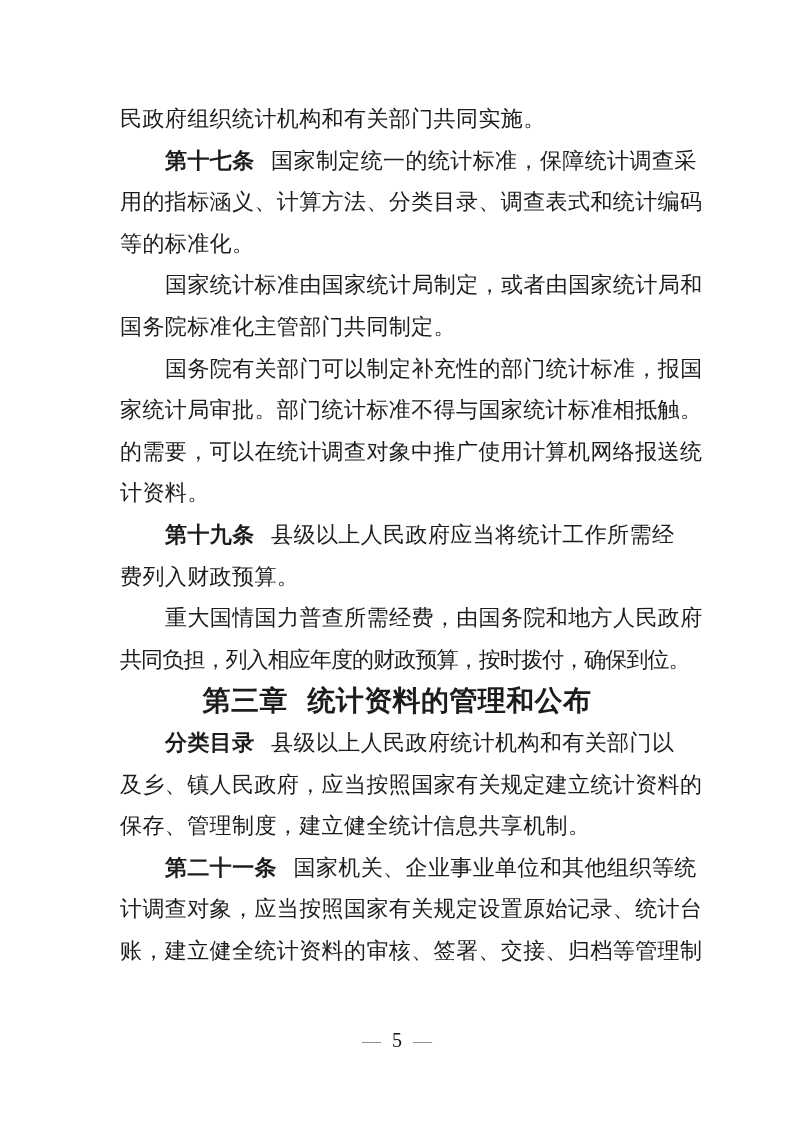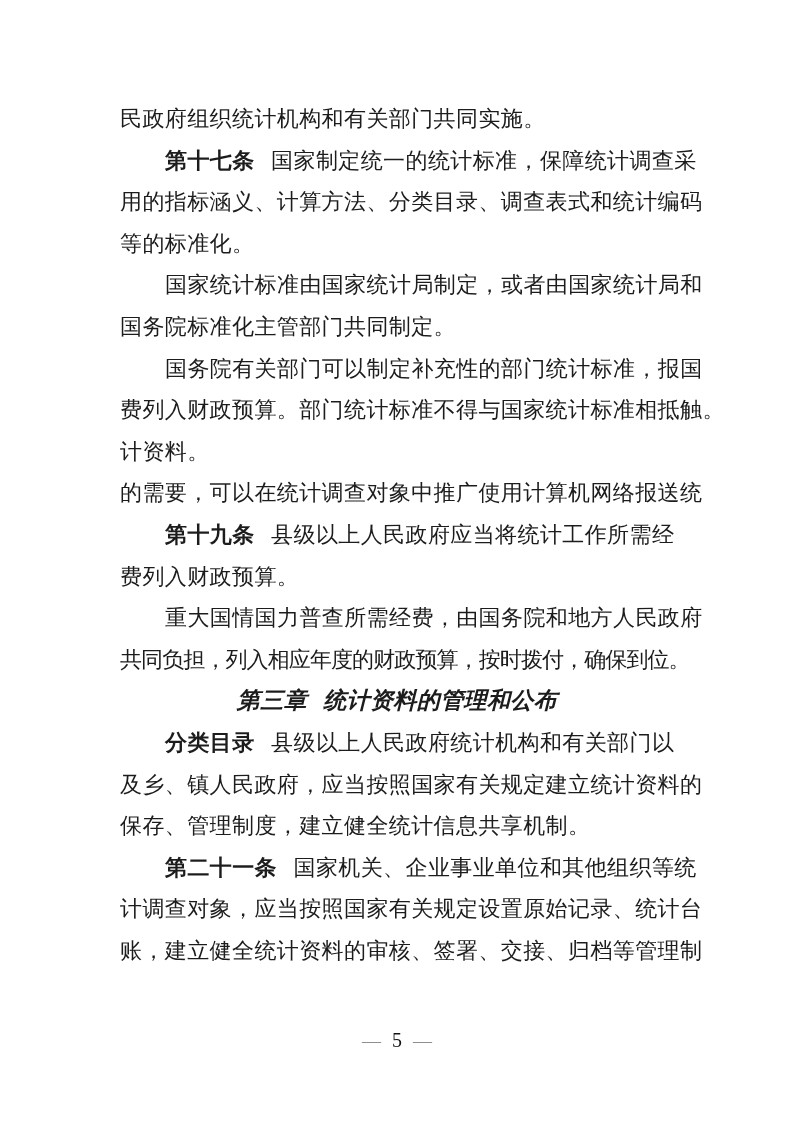--- a/index.html
+++ b/index.html
@@ -43,25 +43,24 @@
   }
   .lead {
     font-family: "Liberation Sans", "DejaVu Sans", sans-serif;
     font-weight: bold;
     margin-right: 0.75em;
     letter-spacing: 0.4px;
   }
   .line.chapter {
     font-family: "Liberation Sans", "DejaVu Sans", sans-serif;
     font-weight: bold;
-    font-size: 23px;
+    font-size: 28px;
     text-align: center;
     margin-left: -120px;  
     margin-right: -84px;
-    font-style: italic;
   }
   .line.chapter .lead {
     margin-right: 0.7em;
   }
   .footer {
     position: absolute;
     left: 0;
     top: 1028px;
     width: 794px;
     text-align: center;
@@ -82,23 +81,23 @@
 
 <div class="page">
   <div class="content" id="content">
       <div class="line body"><span>民政府组织统计机构和有关部门共同实施。</span></div>
       <div class="line body indent"><span class="lead">第十七条</span><span>国家制定统一的统计标准，保障统计调查采</span></div>
       <div class="line body"><span>用的指标涵义、计算方法、分类目录、调查表式和统计编码</span></div>
       <div class="line body"><span>等的标准化。</span></div>
       <div class="line body indent"><span>国家统计标准由国家统计局制定，或者由国家统计局和</span></div>
       <div class="line body"><span>国务院标准化主管部门共同制定。</span></div>
       <div class="line body indent"><span>国务院有关部门可以制定补充性的部门统计标准，报国</span></div>
-      <div class="line body"><span>费列入财政预算。部门统计标准不得与国家统计标准相抵触。</span></div>
+      <div class="line body"><span>家统计局审批。部门统计标准不得与国家统计标准相抵触。</span></div>
+      <div class="line body"><span>的需要，可以在统计调查对象中推广使用计算机网络报送统</span></div>
       <div class="line body"><span>计资料。</span></div>
-      <div class="line body"><span>的需要，可以在统计调查对象中推广使用计算机网络报送统</span></div>
       <div class="line body indent"><span class="lead">第十九条</span><span>县级以上人民政府应当将统计工作所需经</span></div>
       <div class="line body"><span>费列入财政预算。</span></div>
       <div class="line body indent"><span>重大国情国力普查所需经费，由国务院和地方人民政府</span></div>
       <div class="line body tight"><span>共同负担，列入相应年度的财政预算，按时拨付，确保到位。</span></div>
       <div class="line chapter"><span class="lead">第三章</span><span>统计资料的管理和公布</span></div>
       <div class="line body indent"><span class="lead">分类目录</span><span>县级以上人民政府统计机构和有关部门以</span></div>
       <div class="line body"><span>及乡、镇人民政府，应当按照国家有关规定建立统计资料的</span></div>
       <div class="line body"><span>保存、管理制度，建立健全统计信息共享机制。</span></div>
       <div class="line body indent"><span class="lead">第二十一条</span><span>国家机关、企业事业单位和其他组织等统</span></div>
       <div class="line body"><span>计调查对象，应当按照国家有关规定设置原始记录、统计台</span></div>

